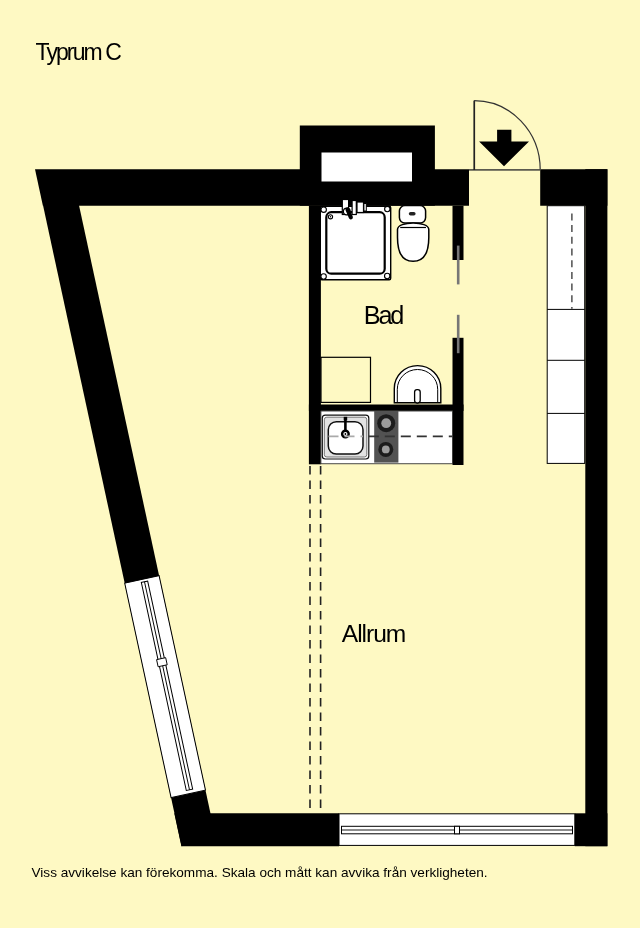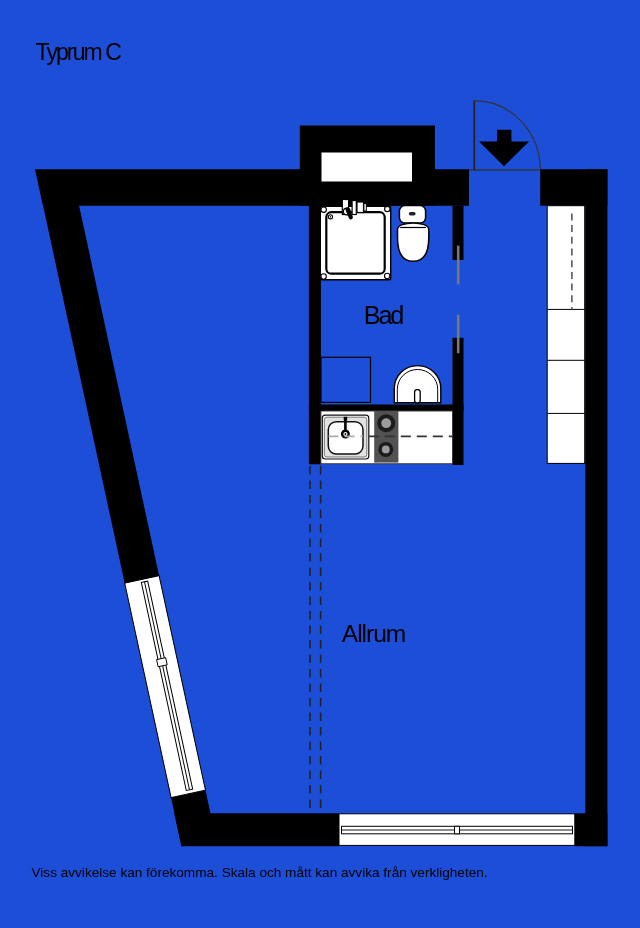--- a/index.html
+++ b/index.html
@@ -1,16 +1,16 @@
 <!DOCTYPE html>
 <html><head>
 <meta charset="utf-8">
 <style>
   html,body{margin:0;padding:0;background:#fff;}
-  .page{position:relative;width:640px;height:928px;background:#1d4ed8;overflow:hidden;
+  .page{position:relative;width:640px;height:928px;background:#fef9c3;overflow:hidden;
         font-family:"Liberation Sans", sans-serif;}
   svg{position:absolute;left:0;top:0;}
   text{font-family:"Liberation Sans", sans-serif;fill:#000;}
 </style>
 </head>
 <body>
 <div class="page">
 <svg width="640" height="928" viewBox="0 0 640 928">
 
 <text x="35.5" y="60.3" font-size="23" textLength="86.4" lengthAdjust="spacing-and-glyphs">Typrum C</text>

